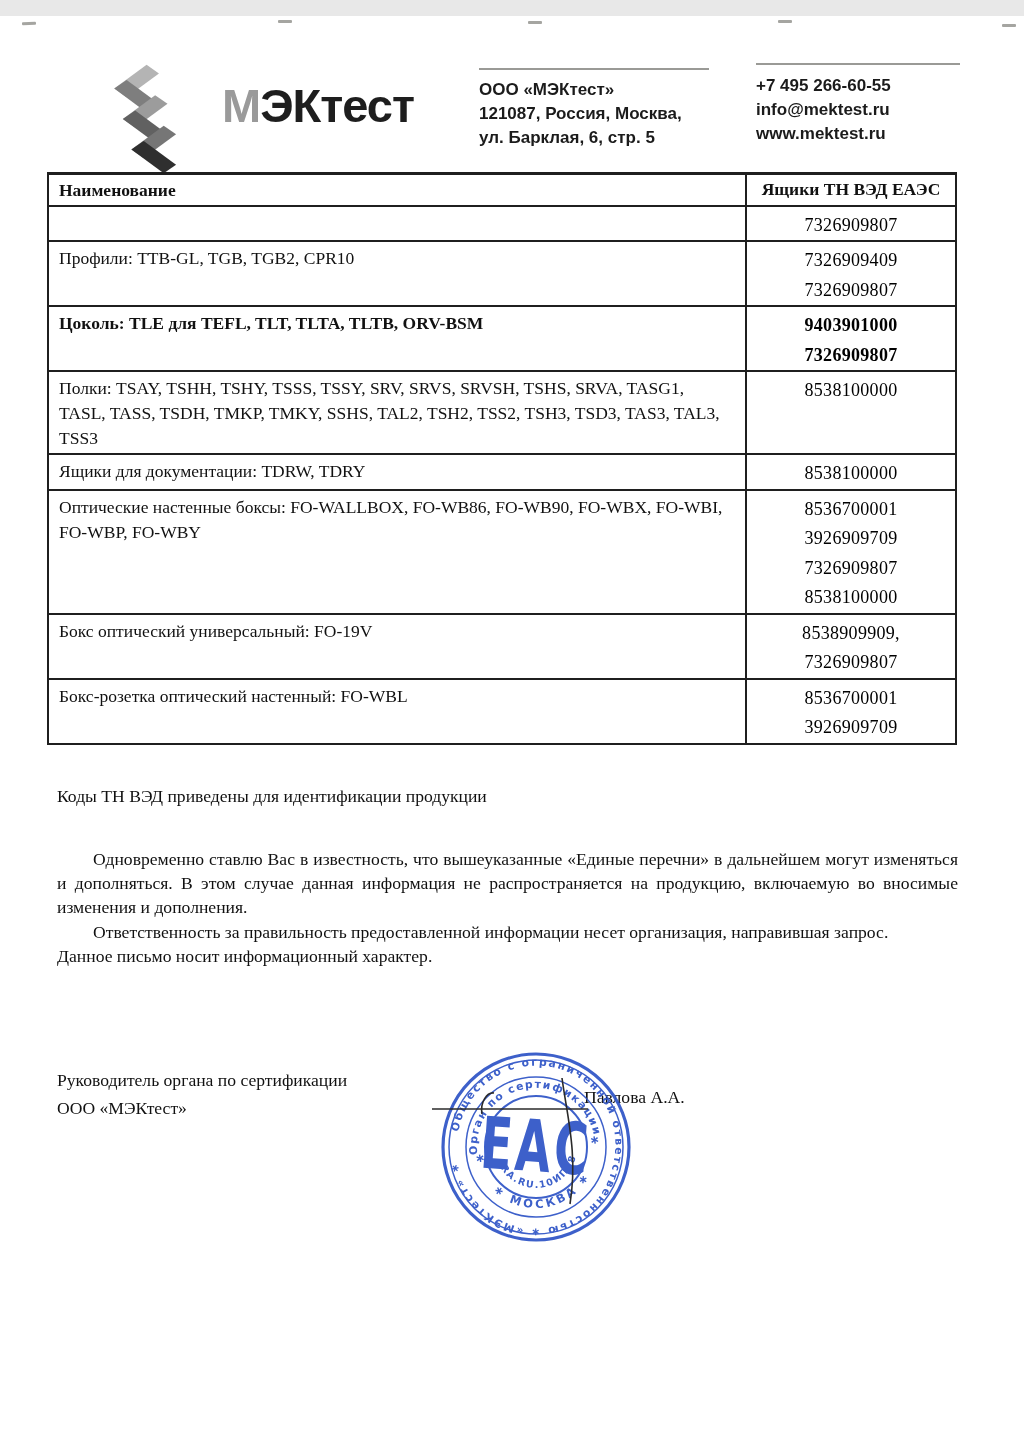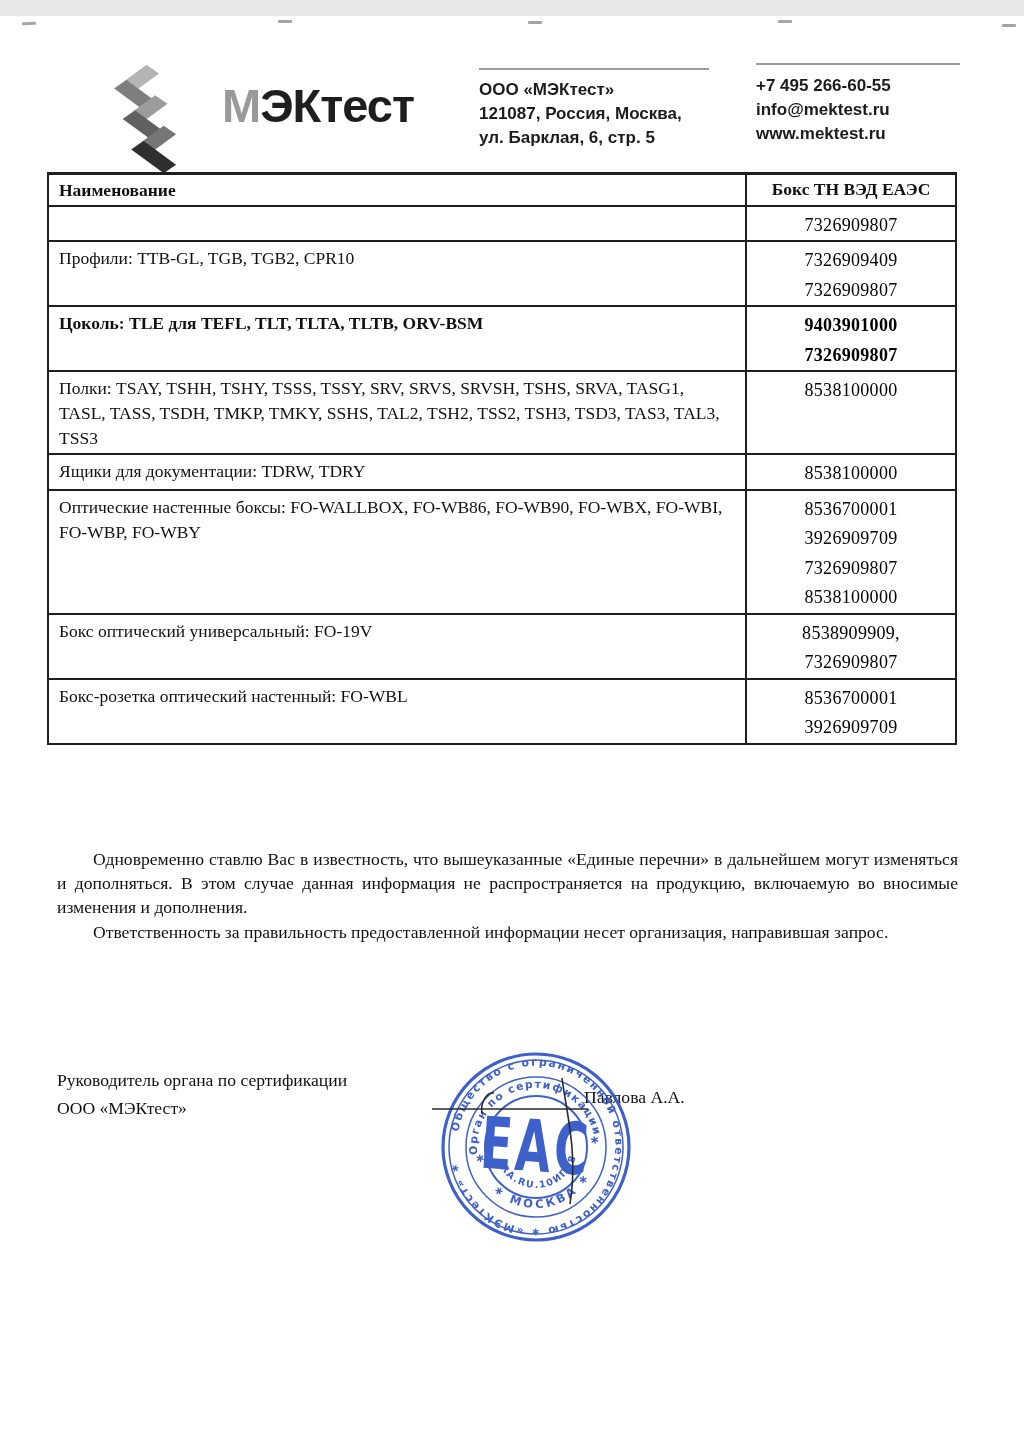--- a/index.html
+++ b/index.html
@@ -78,21 +78,21 @@
   <div class="contact-col" style="left:756px;top:58px">
     <div>+7 495 266-60-55</div>
     <div>info@mektest.ru</div>
     <div>www.mektest.ru</div>
   </div>
 
   <table class="products">
     <thead>
       <tr>
         <th class="h-name">Наименование</th>
-        <th class="h-codes">Бокс ТН ВЭД ЕАЭС</th>
+        <th class="h-codes">Ящики ТН ВЭД ЕАЭС</th>
       </tr>
     </thead>
     <tbody>
         <tr style="height: 28px;">
           <td class="cell-name"></td>
           <td class="cell-codes">
             <div class="code-line">7326909807</div>
           </td>
         </tr>
         <tr style="height: 63px;">
@@ -140,24 +140,26 @@
         <tr style="height: 61px;">
           <td class="cell-name">Бокс-розетка оптический настенный: FO-WBL</td>
           <td class="cell-codes">
             <div class="code-line">8536700001</div>
             <div class="code-line">3926909709</div>
           </td>
         </tr>
       </tbody>
   </table>
 
+  <div class="codes-note">Коды ТН ВЭД приведены для идентификации продукции</div>
 
   <div class="body-text">
     <p class="indent">Одновременно ставлю Вас в известность, что вышеуказанные «Единые перечни» в дальнейшем могут изменяться и дополняться. В этом случае данная информация не распространяется на продукцию, включаемую во вносимые изменения и дополнения.</p>
     <p class="indent">Ответственность за правильность предоставленной информации несет организация, направившая запрос.</p>
+    <p>Данное письмо носит информационный характер.</p>
   </div>
 
   <div class="sig-title">
     <div>Руководитель органа по сертификации</div>
     <div>ООО «МЭКтест»</div>
   </div>
   <div class="signer-name">Павлова А.А.</div>
 
   <div class="stamp-wrap">
     <svg width="320" height="240" viewBox="0 0 320 240">

